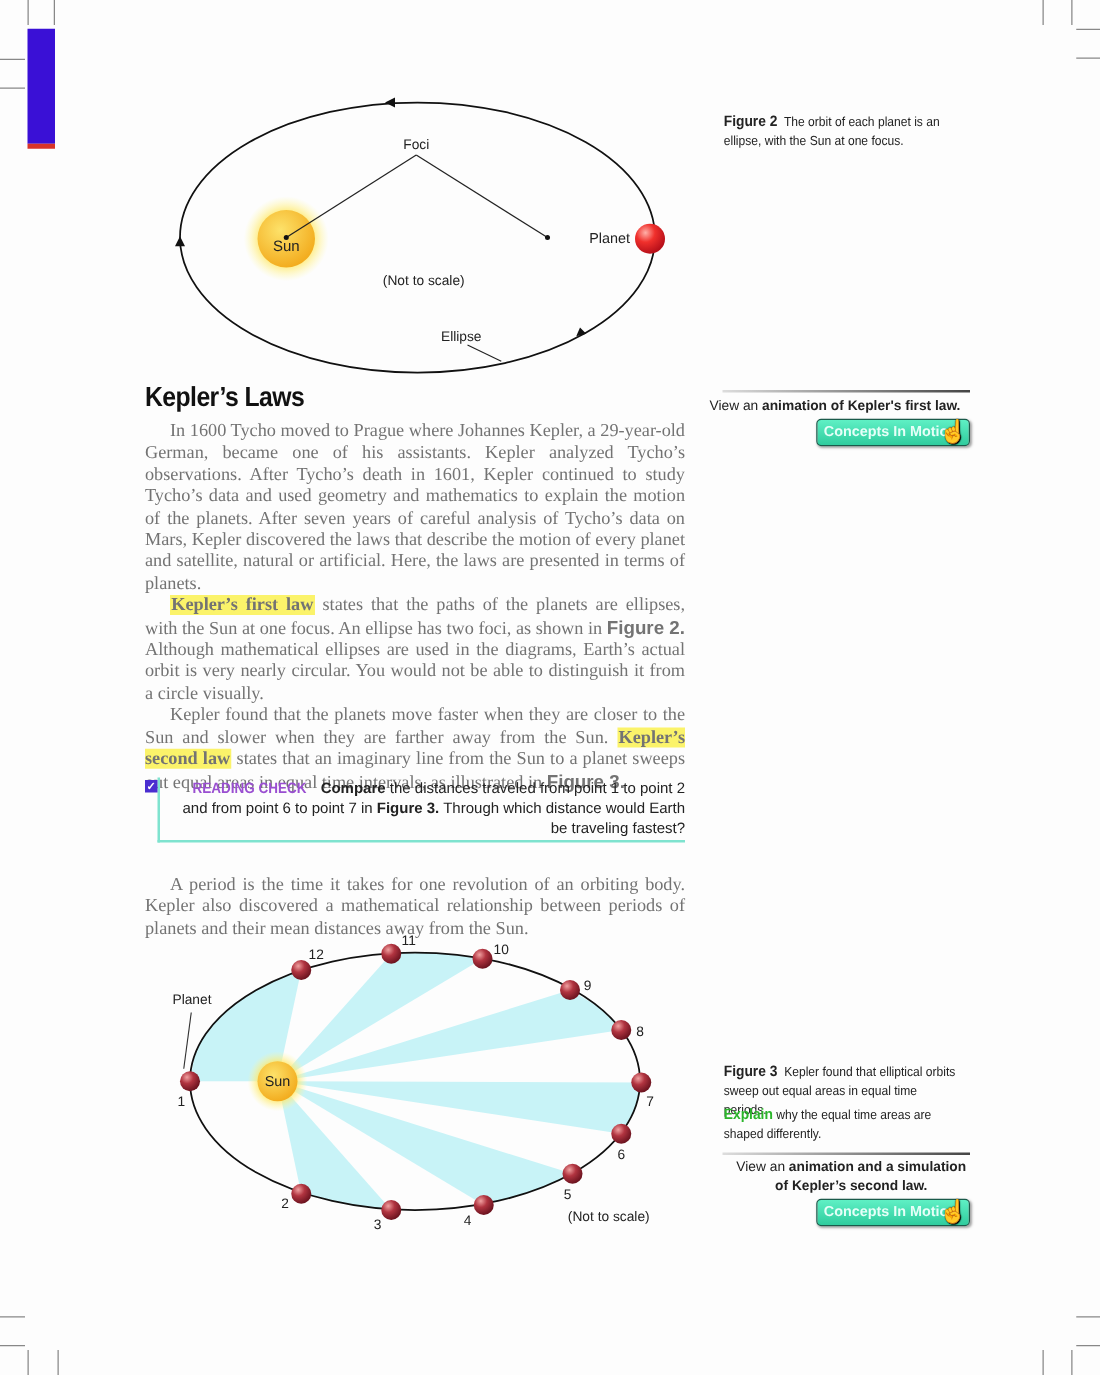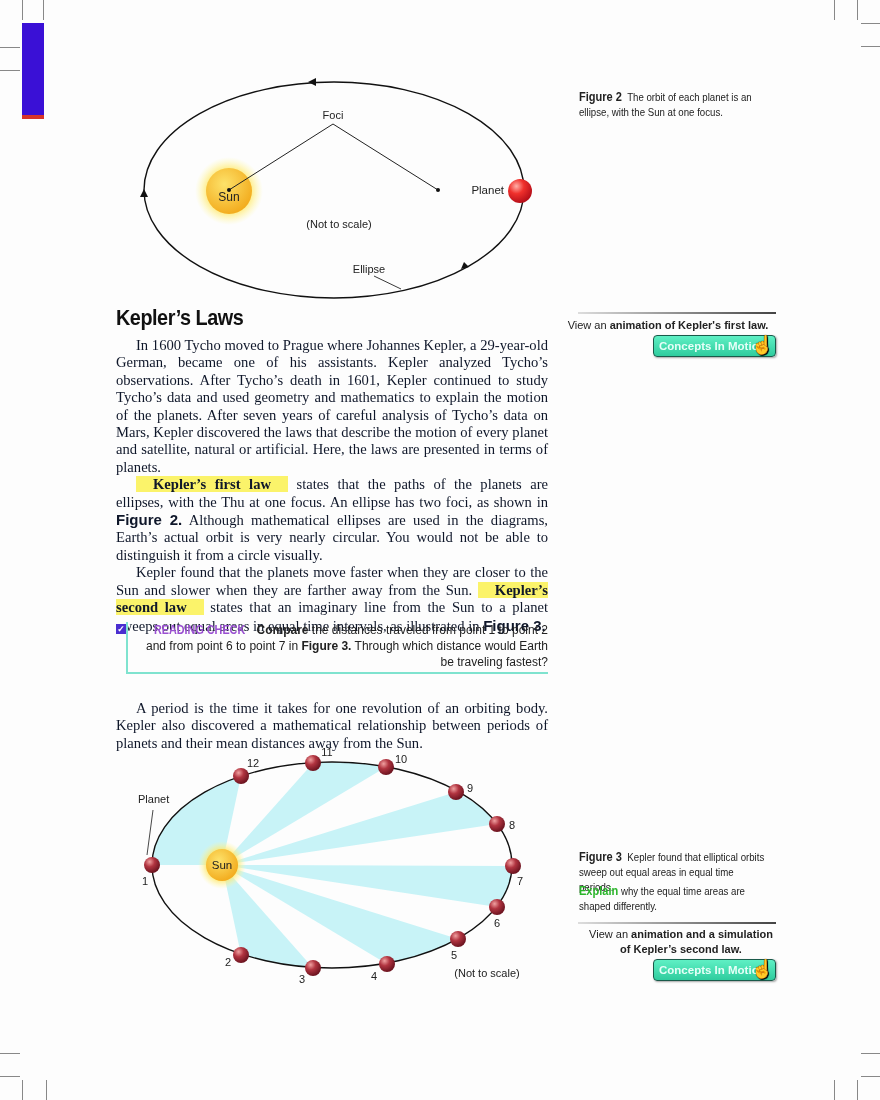--- a/index.html
+++ b/index.html
@@ -19,24 +19,24 @@
       transform: scaleX(0.92); transform-origin: left top;
     }
     .caption b { font-size: 12px; }
     .heading {
       position: absolute; left: 116px; top: 305px; font-family: "Liberation Sans", sans-serif;
       font-weight: bold; font-size: 22px; letter-spacing: -0.5px; color: #111;
       transform: scaleX(0.9); transform-origin: left top;
     }
     .body-text {
       position: absolute; left: 116px; width: 432px;
-      font-size: 14.6px; line-height: 17.4px; text-align: justify; color: #0f172a;
+      font-size: 14.6px; line-height: 17.4px; text-align: justify; color: #737373;
     }
     .body-text p { margin: 0; text-indent: 20px; }
-    .hl { background: #fbf36a; font-weight: bold; padding: 0 17px; }
+    .hl { background: #fbf36a; font-weight: bold; padding: 0 1px; }
     .sans-b { font-family: "Liberation Sans", sans-serif; font-weight: bold; font-size: 15px; }
     .reading-check {
       position: absolute; left: 116px; top: 622px; width: 432px;
       font-family: "Liberation Sans", sans-serif; font-size: 12px; line-height: 16px; color: #222;
     }
     .rc-inner { border-left: 2px solid #7fe3cf; border-bottom: 2px solid #7fe3cf; margin-left: 10px; padding: 0 0 2px 6px; text-align: right; }
     .rc-icon { position: absolute; left: 0; top: 2px; width: 10px; height: 10px; background: #4a2ed0; color: #fff; font-size: 9px; line-height: 10px; text-align: center; font-weight: bold; }
     .rc-label { color: #9a4fd1; font-weight: bold; transform: scaleX(0.9); display: inline-block; transform-origin: left center; margin-right: -6px; }
     .side-link {
       position: absolute; font-family: "Liberation Sans", sans-serif; font-size: 11px; line-height: 15px; text-align: center; color: #222;
@@ -121,21 +121,21 @@
 </div>
 <div class="cim-btn" style="left:653px;top:335px;width:116px">
   <span>Concepts In Motion</span>
   <span class="hand">☝</span>
 </div>
 
 <div class="heading">Kepler’s Laws</div>
 
 <div class="body-text" style="top:337px">
   <p>In 1600 Tycho moved to Prague where Johannes Kepler, a 29-year-old German, became one of his assistants. Kepler analyzed Tycho’s observations. After Tycho’s death in 1601, Kepler continued to study Tycho’s data and used geometry and mathematics to explain the motion of the planets. After seven years of careful analysis of Tycho’s data on Mars, Kepler discovered the laws that describe the motion of every planet and satellite, natural or artificial. Here, the laws are presented in terms of planets.</p>
-  <p><span class="hl">Kepler’s first law</span><span> states that the paths of the planets are ellipses, with the Thu at one focus. An ellipse has two foci, as shown in </span><span class="sans-b">Figure 2.</span><span> Although mathematical ellipses are used in the diagrams, Earth’s actual orbit is very nearly circular. You would not be able to distinguish it from a circle visually.</span></p>
+  <p><span class="hl">Kepler’s first law</span><span> states that the paths of the planets are ellipses, with the Sun at one focus. An ellipse has two foci, as shown in </span><span class="sans-b">Figure 2.</span><span> Although mathematical ellipses are used in the diagrams, Earth’s actual orbit is very nearly circular. You would not be able to distinguish it from a circle visually.</span></p>
   <p><span>Kepler found that the planets move faster when they are closer to the Sun and slower when they are farther away from the Sun. </span><span class="hl">Kepler’s second law</span><span> states that an imaginary line from the Sun to a planet sweeps out equal areas in equal time intervals, as illustrated in </span><span class="sans-b">Figure 3.</span></p>
 </div>
 
 <div class="reading-check">
   <div class="rc-icon">✓</div>
   <div class="rc-inner">
     <span class="rc-label">READING CHECK</span>&nbsp;&nbsp;<b>Compare</b><span> the distances traveled from point 1 to point 2 and from point 6 to point 7 in </span><b>Figure 3.</b><span> Through which distance would Earth be traveling fastest?</span>
   </div>
 </div>
 

